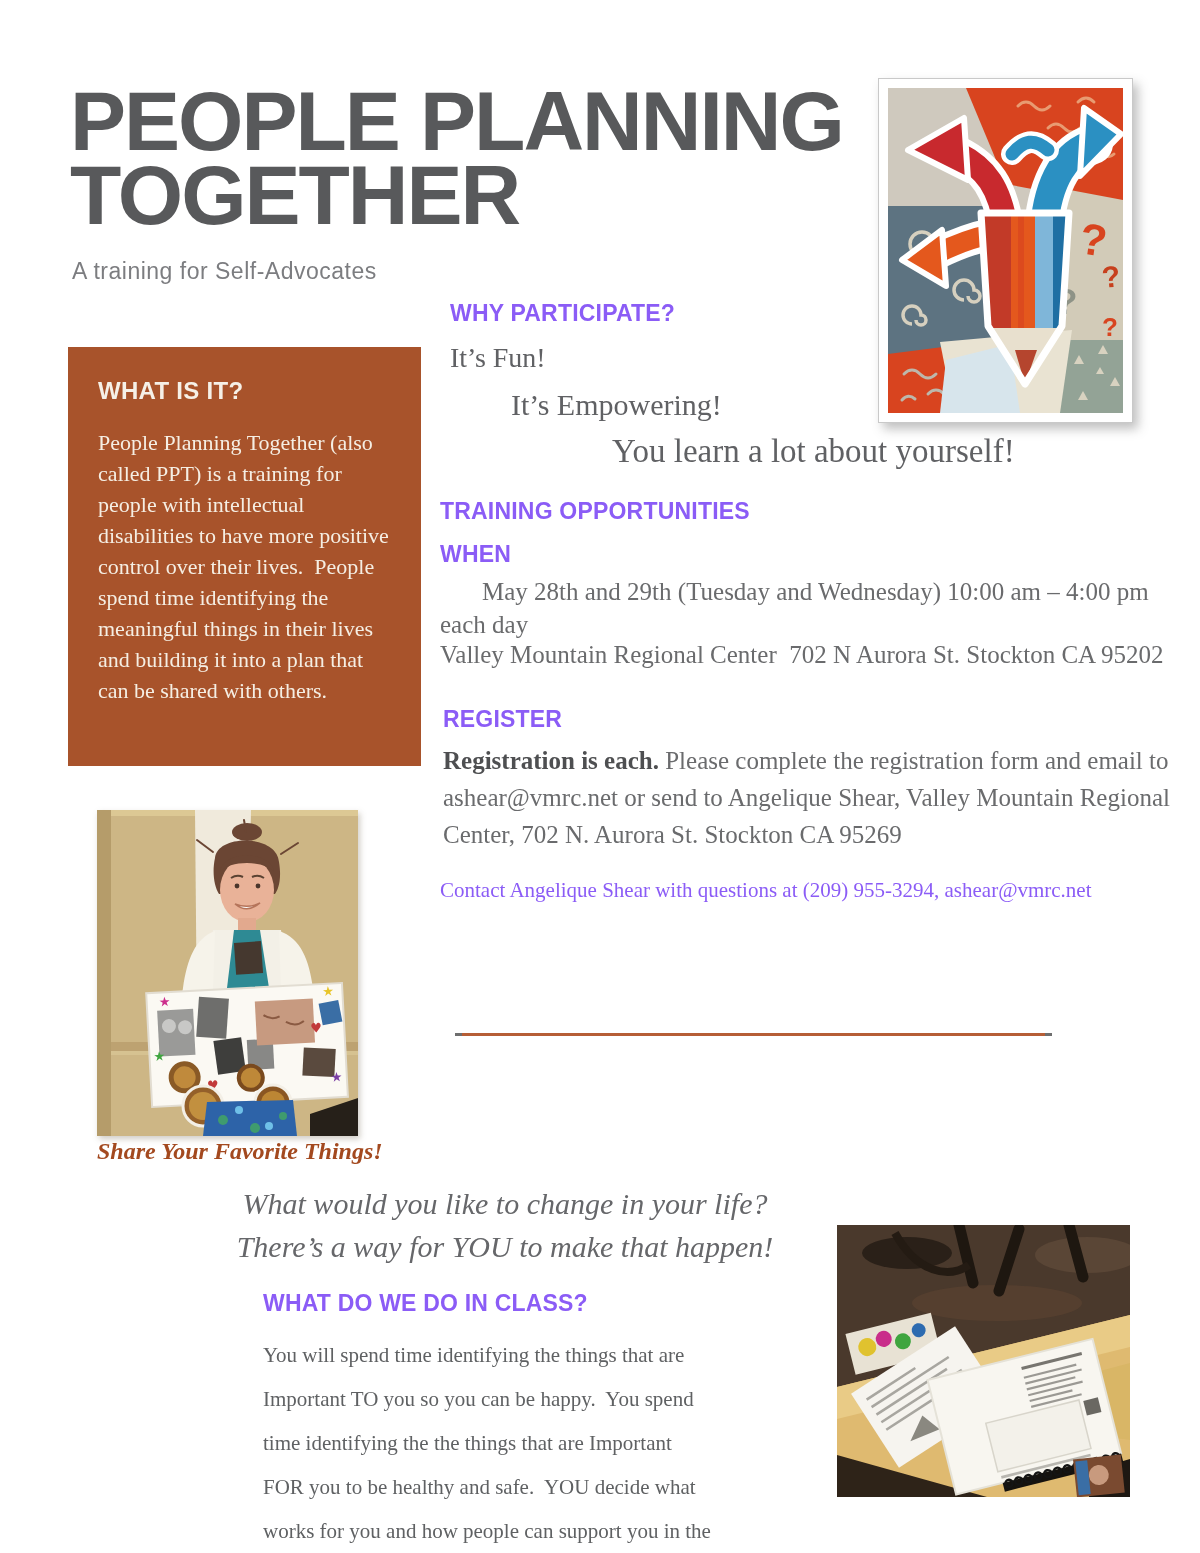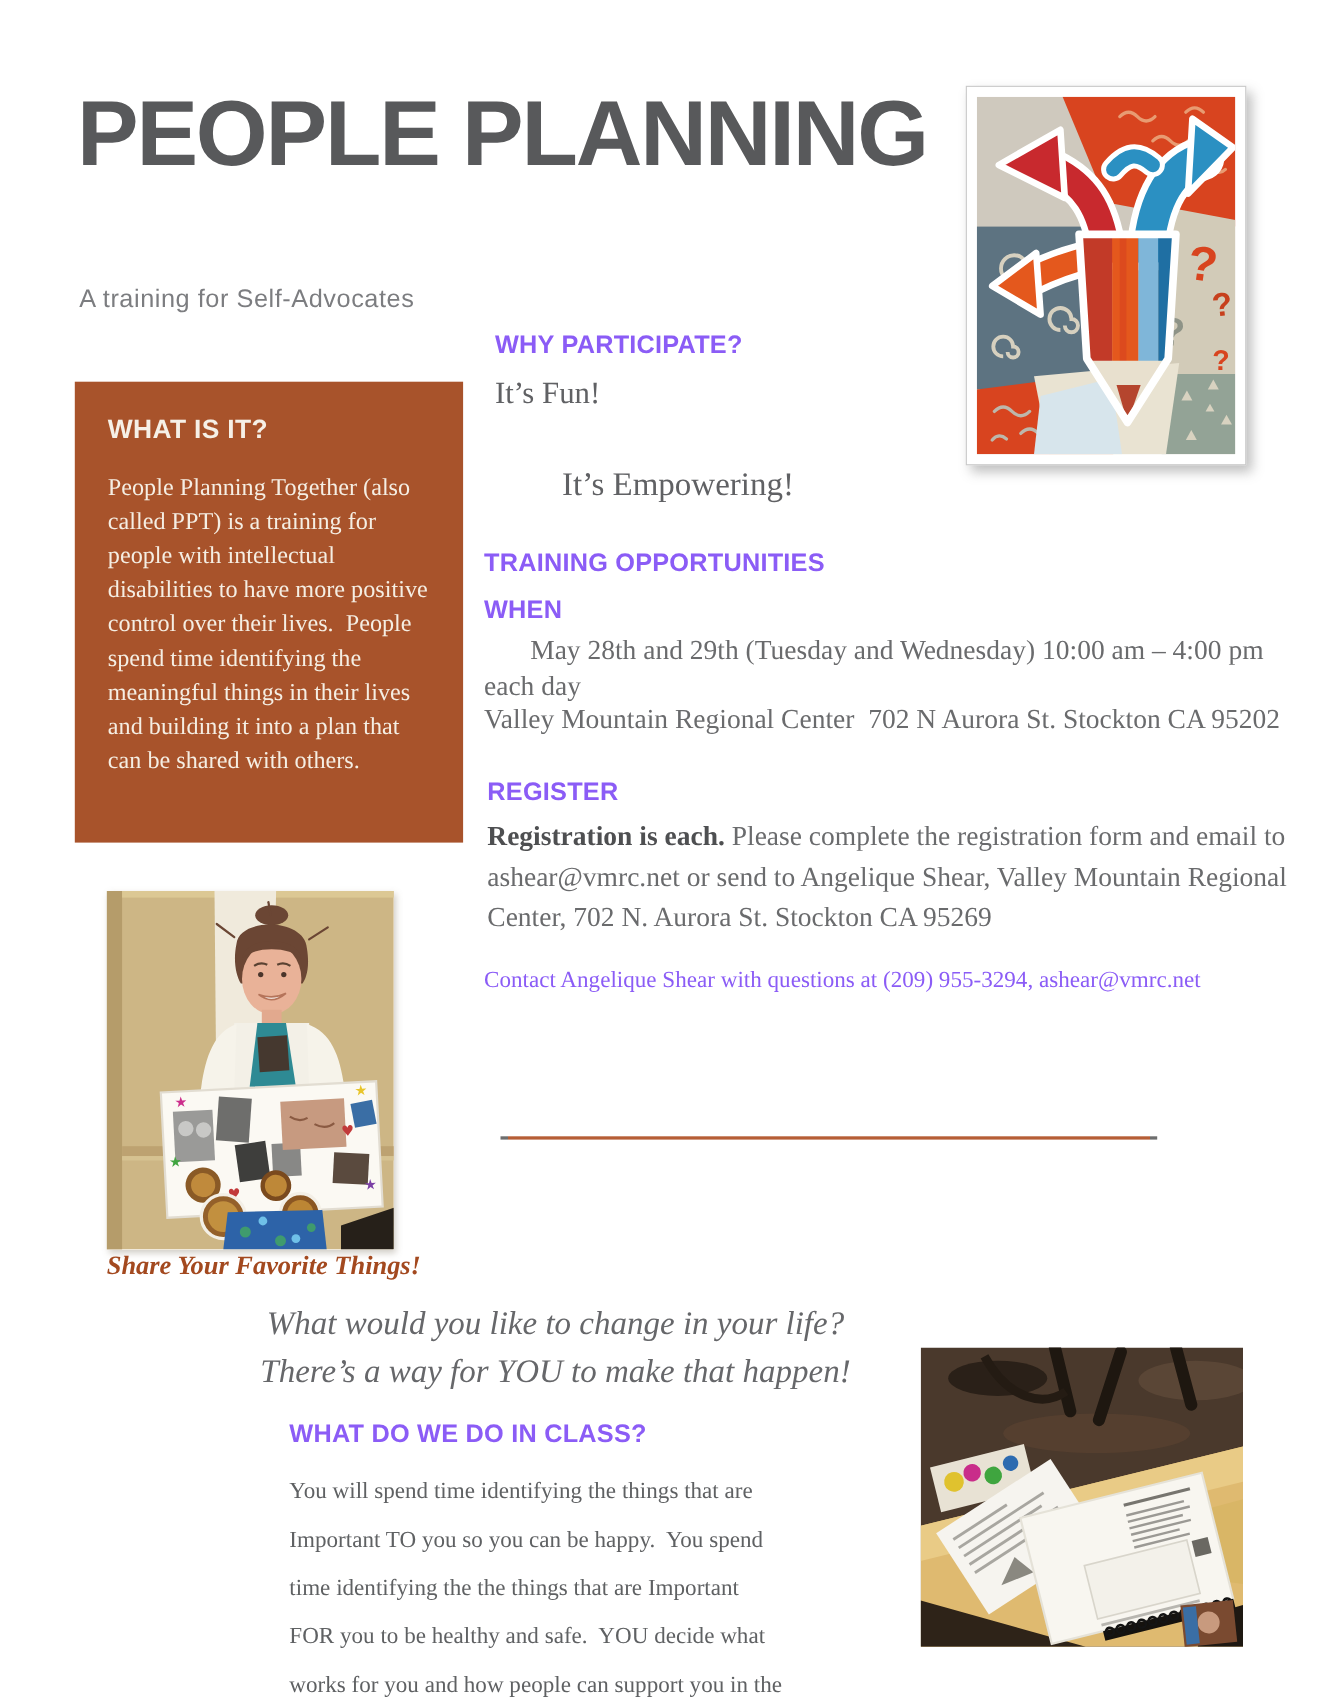--- a/index.html
+++ b/index.html
@@ -21,21 +21,21 @@
   }
 
   
   .rust-h {
     font-family:"Liberation Sans", sans-serif; font-weight:bold;
     font-size:23px; color:#8b5cf6; letter-spacing:0.2px; white-space:nowrap;
   }
 
   
   .why-p1 { left:450px; top:342px; font-size:28px; color:#606164; }
-  .why-p2 { left:511px; top:388px; font-size:30px; color:#606164;margin-top:36px; }
+  .why-p2 { left:511px; top:388px; font-size:30px; color:#606164; }
   .why-p3 { left:612px; top:433px; font-size:33px; color:#606164; }
 
   
   .when-line { left:440px; font-size:25px; color:#6A6B6D; white-space:pre; }
 
   
   .reg-para {
     left:443px; top:742px; width:748px; font-size:25px; line-height:37px;
     color:#6A6B6D; white-space:pre-wrap;
   }
@@ -89,20 +89,21 @@
     color:#5F6163; white-space:pre-wrap;
   }
 </style>
 </head>
 <body>
 
 <div class="page">
 
   <div class="abs title">
     <div>PEOPLE PLANNING</div>
+    <div>TOGETHER</div>
   </div>
   <div class="abs subtitle">A training for Self-Advocates</div>
 
   <div class="abs pic-frame">
     <svg width="235" height="325" viewBox="0 0 235 325">
       <rect width="235" height="325" fill="#CFC9BE"></rect>
       <path d="M78,0 H235 V118 L118,96 Z" fill="#D8441F"></path>
       <g stroke="#E89B72" stroke-width="3" fill="none" stroke-linecap="round">
         <path d="M130,18 q8,-8 16,0 q8,8 16,0"></path>
           <path d="M160,40 q8,-8 16,0 q8,8 16,0"></path>
@@ -166,20 +167,21 @@
         <path d="M93,240 L181,240 L181,300 L93,300 Z" fill="#E8E0CE"></path>
         <path d="M127,262 L149,262 L137,296 Z" fill="#B5452E"></path>
       </g>
       <path d="M93,125 L181,125 L174,238 L137,296 L100,238 Z" fill="none" stroke="#ffffff" stroke-width="7" stroke-linejoin="round"></path>
     </svg>
   </div>
 
   <div class="abs rust-h" style="left:450px; top:300px;">WHY PARTICIPATE?</div>
   <div class="abs why-p1">It’s Fun!</div>
   <div class="abs why-p2">It’s Empowering!</div>
+  <div class="abs why-p3">You learn a lot about yourself!</div>
 
   <div class="abs rust-h" style="left:440px; top:498px;">TRAINING OPPORTUNITIES</div>
   <div class="abs rust-h" style="left:440px; top:541px;">WHEN</div>
   <div class="abs when-line" style="top:578px;margin-left:42px;">May 28th and 29th (Tuesday and Wednesday) 10:00 am – 4:00 pm</div>
   <div class="abs when-line" style="top:611px;">each day</div>
   <div class="abs when-line" style="top:641px;">Valley Mountain Regional Center  702 N Aurora St. Stockton CA 95202</div>
 
   <div class="abs rust-h" style="left:443px; top:706px;">REGISTER</div>
   <div class="abs reg-para"><span class="reg-lead">Registration is each.</span><span> Please complete the registration form and email to ashear@vmrc.net or send to Angelique Shear, Valley Mountain Regional Center, 702 N. Aurora St. Stockton CA 95269</span></div>
   <div class="abs contact">Contact Angelique Shear with questions at (209) 955-3294, ashear@vmrc.net</div>

